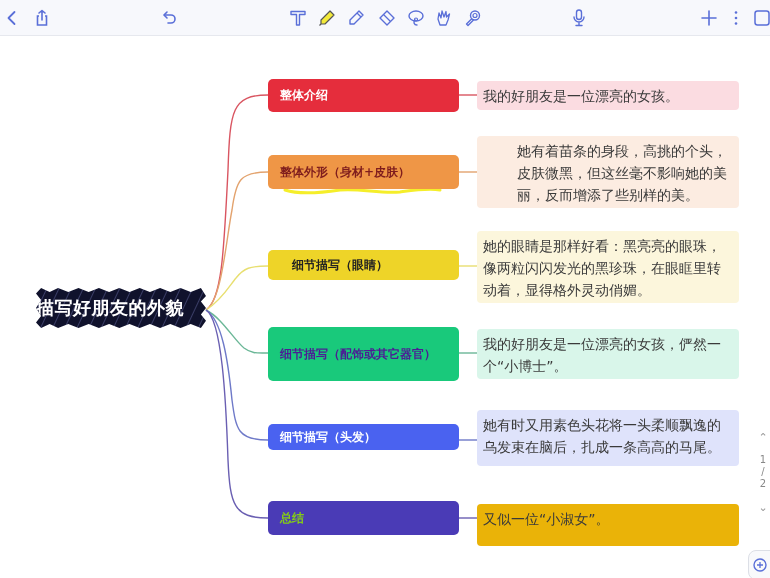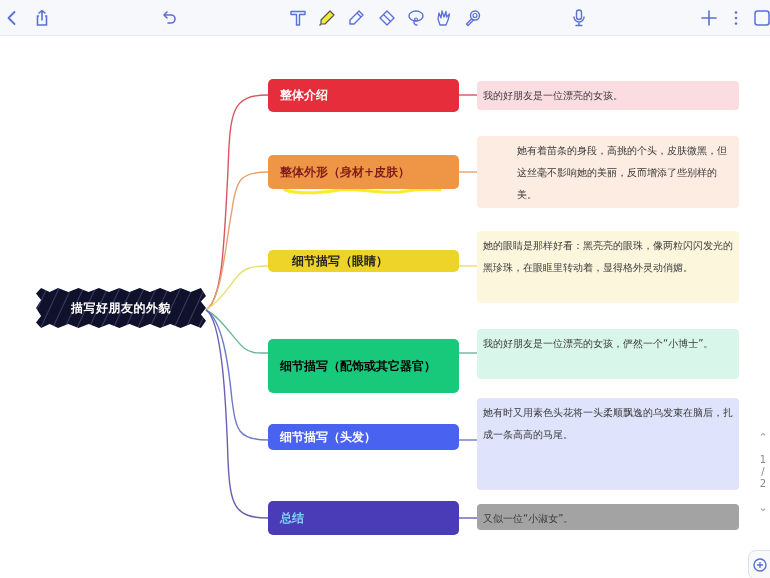--- a/index.html
+++ b/index.html
@@ -16,34 +16,34 @@
     cursor: pointer;
   }
   .tb-icon svg { width: 20px; height: 20px; }
 
   .canvas { position: absolute; left: 0; top: 37px; width: 770px; height: 541px; background: #ffffff; }
 
   svg.links { position: absolute; left: 0; top: 0; width: 770px; height: 578px; pointer-events: none; }
 
   .root {
     position: absolute; left: 36px; top: 288px; width: 170px; height: 40px;
-    display: flex; align-items: center; justify-content: center;
-    color: #ffffff; font-size: 12px; font-weight: bold; letter-spacing: 0.5px;
+    display: flex; align-items: center; justify-content: flex-start;
+    color: #ffffff; font-size: 18px; font-weight: bold; letter-spacing: 0.5px;
     background: repeating-linear-gradient(115deg, #10122c 0px, #10122c 9px, #3a3d66 10px, #10122c 11px);
     clip-path: polygon(0% 14%,3% 0%,8% 10%,13% 0%,19% 10%,25% 0%,31% 10%,37% 0%,43% 10%,49% 0%,55% 10%,61% 0%,67% 10%,73% 0%,79% 10%,85% 0%,91% 10%,97% 0%,100% 20%,97% 34%,100% 50%,97% 66%,100% 82%,97% 100%,91% 90%,85% 100%,79% 90%,73% 100%,67% 90%,61% 100%,55% 90%,49% 100%,43% 90%,37% 100%,31% 90%,25% 100%,19% 90%,13% 100%,8% 90%,3% 100%,0% 86%,3% 70%,0% 50%,3% 30%);
   }
 
   .topic {
     position: absolute; left: 268px; width: 191px;
     border-radius: 5px; display: flex; align-items: center;
     padding: 0 12px; font-size: 12px; font-weight: bold; line-height: 21px;
   }
   .detail {
     position: absolute; left: 477px; width: 262px;
-    border-radius: 4px; padding: 4px 6px; font-size: 10px; line-height: 22px;
+    border-radius: 4px; padding: 4px 6px; font-size: 14px; line-height: 22px;
     color: #3a3a3a;
   }
 
   .pager {
     position: absolute; left: 756px; top: 432px; width: 14px;
     font-size: 10px; color: #888; text-align: center; line-height: 12px;
   }
   .pager .arr { color: #999; font-size: 11px; cursor: pointer; }
   .zoom-btn {
     position: absolute; left: 748px; top: 550px; width: 30px; height: 30px;
@@ -171,45 +171,45 @@
   <span>我的好朋友是一位漂亮的女孩。</span>
 </div>
 
 <div class="topic" style="top:155px; height:34px; background:#ef9646; color:#7f1d1d;">
   <span>整体外形（身材+皮肤）</span>
 </div>
 <div class="detail" style="top:136px; height:72px; background:#fcece1;padding-left:40px;">
   <span>她有着苗条的身段，高挑的个头，皮肤微黑，但这丝毫不影响她的美丽，反而增添了些别样的美。</span>
 </div>
 
-<div class="topic" style="top:250px; height:22px; background:#eed428; color:#222222;padding-left:24px;">
+<div class="topic" style="top:250px; height:30px; background:#eed428; color:#222222;padding-left:24px;">
   <span>细节描写（眼睛）</span>
 </div>
 <div class="detail" style="top:231px; height:72px; background:#fcf6dc;">
   <span>她的眼睛是那样好看：黑亮亮的眼珠，像两粒闪闪发光的黑珍珠，在眼眶里转动着，显得格外灵动俏媚。</span>
 </div>
 
-<div class="topic" style="top:339px; height:54px; background:#19c97b; color:#000000; align-items:center;">
+<div class="topic" style="top:327px; height:54px; background:#19c97b; color:#4c1d95; align-items:center;">
   <span>细节描写（配饰或其它器官）</span>
 </div>
 <div class="detail" style="top:329px; height:50px; background:#d9f6ea;">
   <span>我的好朋友是一位漂亮的女孩，俨然一个“小博士”。</span>
 </div>
 
 <div class="topic" style="top:424px; height:26px; background:#4a62f0; color:#ffffff;">
   <span>细节描写（头发）</span>
 </div>
-<div class="detail" style="top:398px; height:92px; background:#dfe3fb;">
+<div class="detail" style="top:410px; height:56px; background:#dfe3fb;">
   <span>她有时又用素色头花将一头柔顺飘逸的乌发束在脑后，扎成一条高高的马尾。</span>
 </div>
 
-<div class="topic" style="top:501px; height:34px; background:#4a3bb6; color:#7dd3fc;">
+<div class="topic" style="top:501px; height:34px; background:#4a3bb6; color:#84cc16;">
   <span>总结</span>
 </div>
-<div class="detail" style="top:504px; height:26px; background:#a3a3a3;">
+<div class="detail" style="top:504px; height:42px; background:#eab308;">
   <span>又似一位“小淑女”。</span>
 </div>
 
 <div class="pager">
   <div class="arr">⌃</div>
   <div style="height:10px;"></div>
   <div>1</div>
   <div>/</div>
   <div>2</div>
   <div style="height:12px;"></div>

